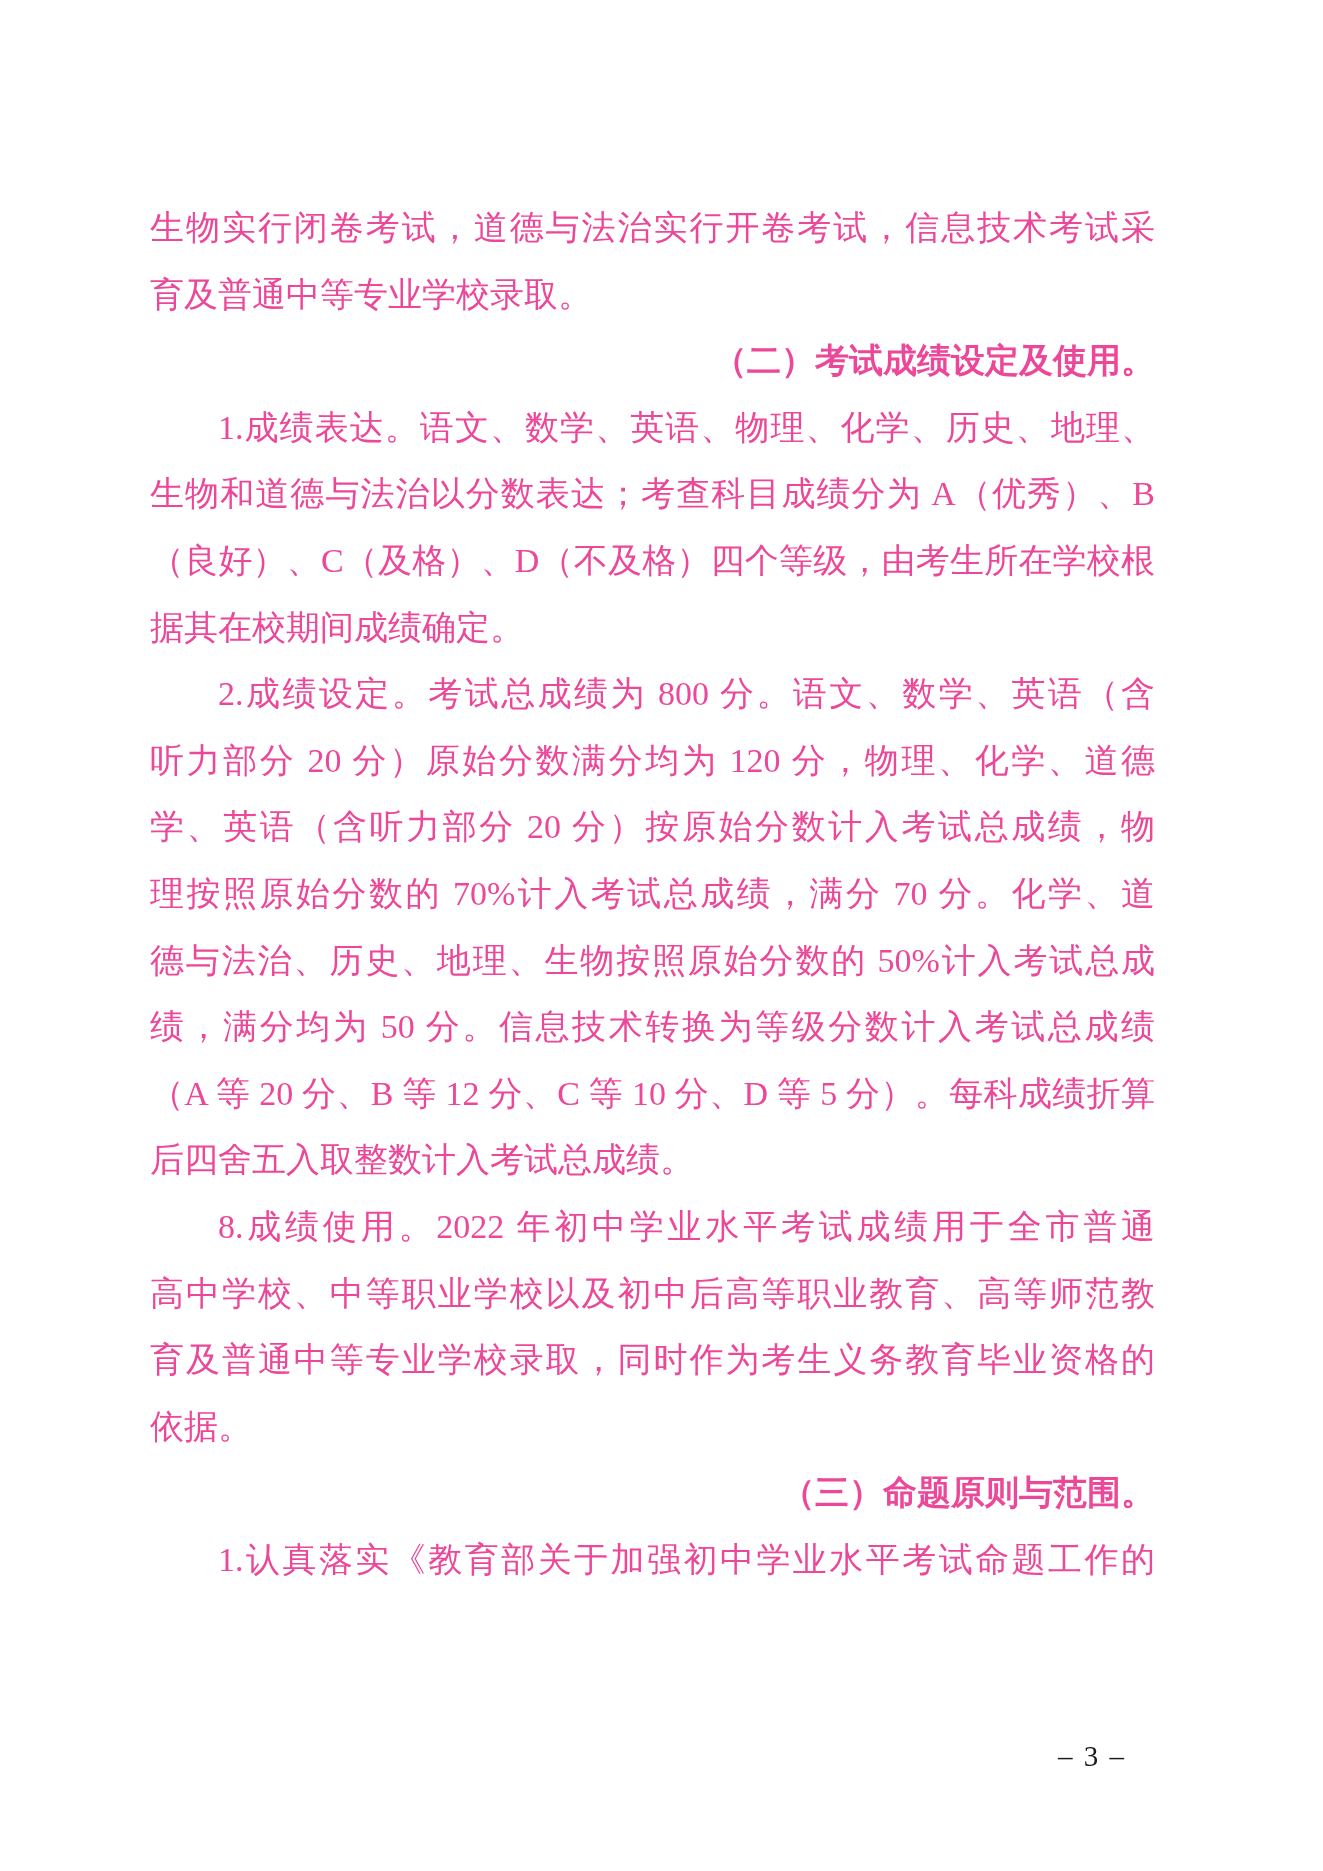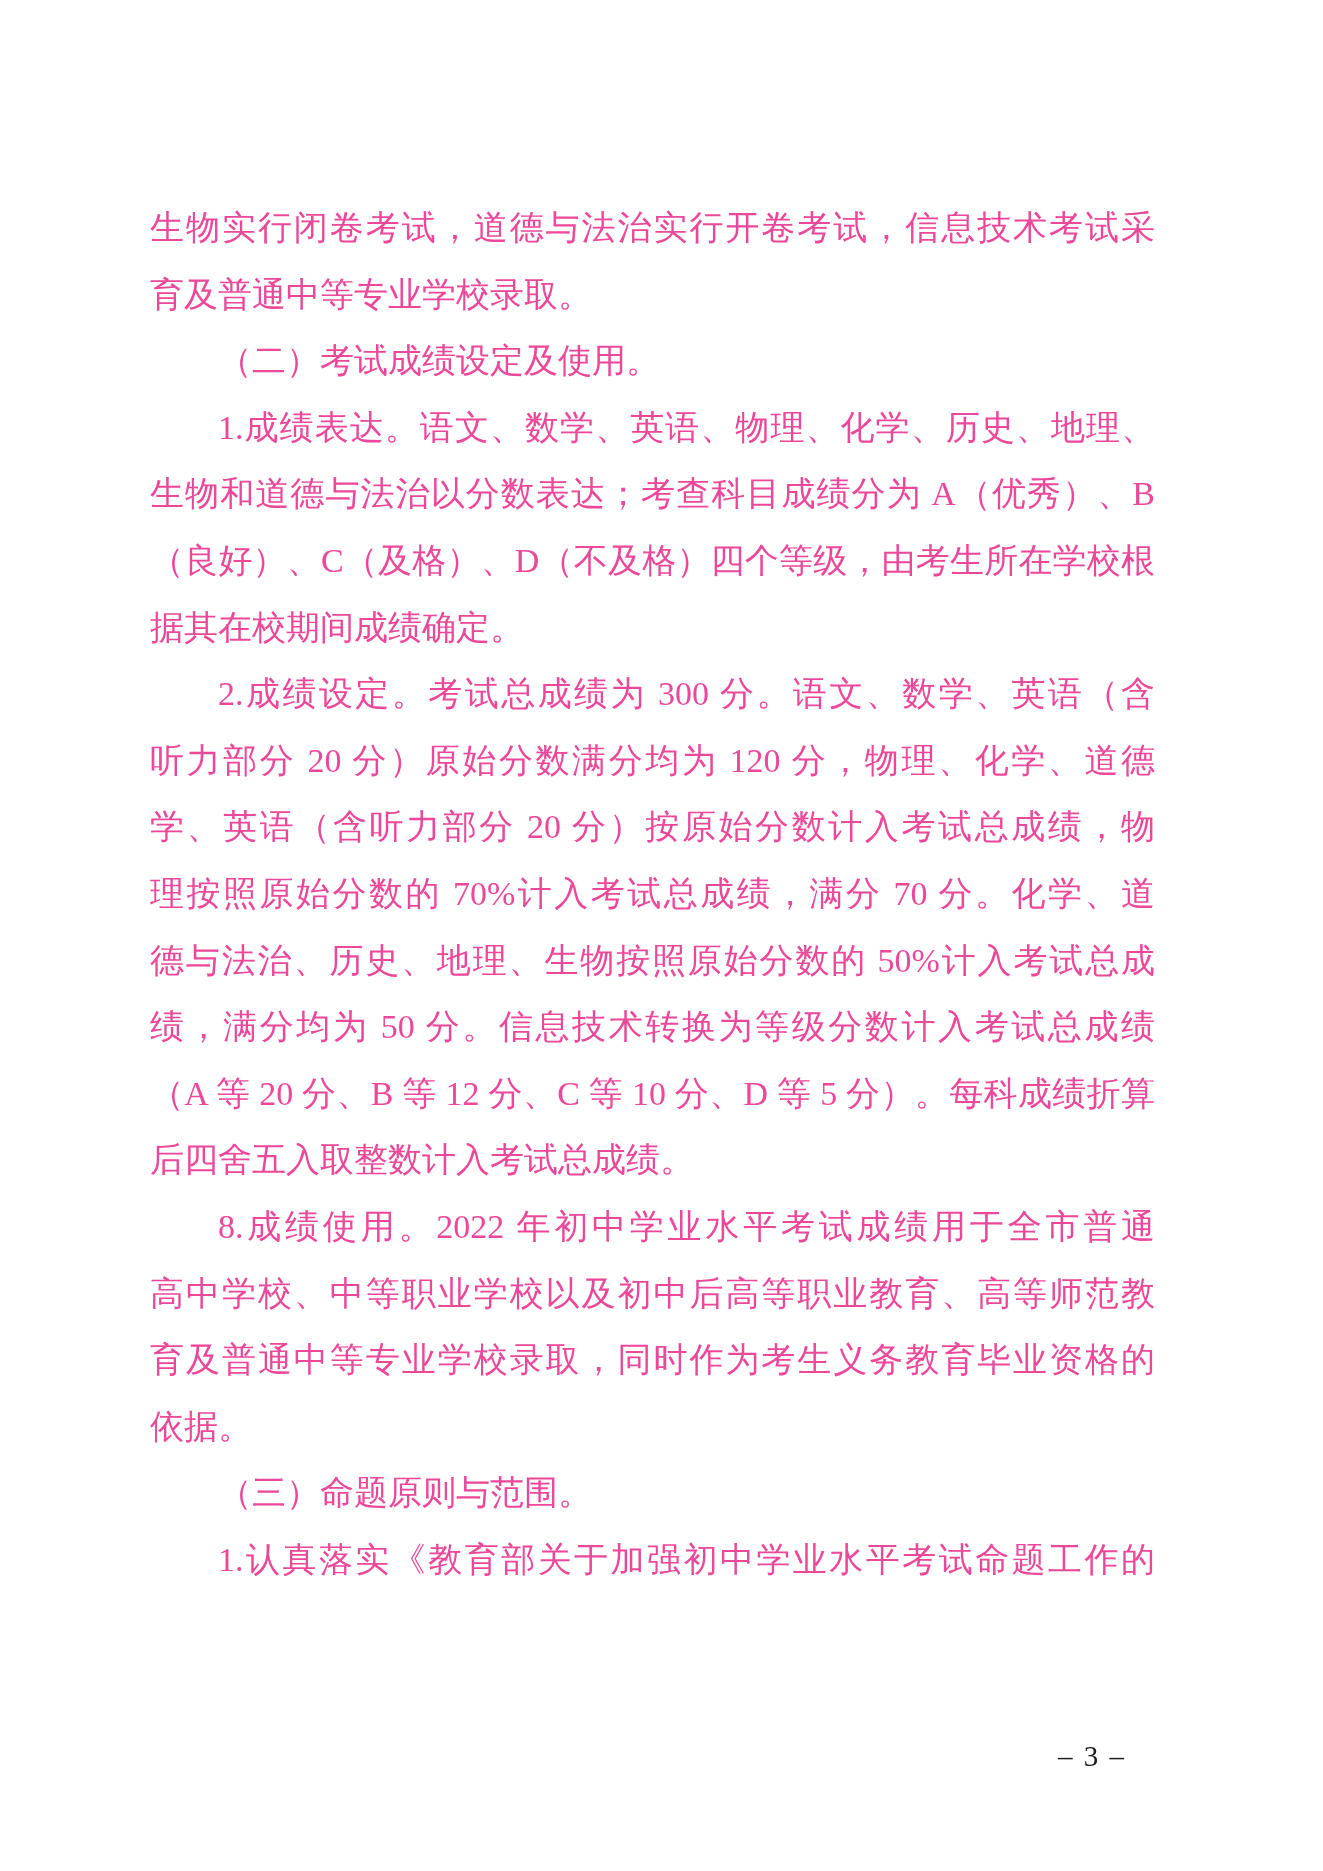--- a/index.html
+++ b/index.html
@@ -29,21 +29,22 @@
     overflow: hidden;
   }
   .line.justify {
     text-align: justify;
     text-align-last: justify;
   }
   .line.indent {
     padding-left: 68px;
   }
   .line.heading {
-    font-weight: normal;
+    font-weight: bold;
+    text-align: right;
   }
   .page-number {
     position: absolute;
     left: 1058px;
     top: 1736px;
     font-size: 29px;
     line-height: 40px;
     color: #1c1c1c;
     letter-spacing: 2px;
   }
@@ -52,21 +53,21 @@
 <body>
 
 <div class="doc-body">
     <div class="line justify">生物实行闭卷考试，道德与法治实行开卷考试，信息技术考试采</div>
     <div class="line">育及普通中等专业学校录取。</div>
     <div class="line indent heading">（二）考试成绩设定及使用。</div>
     <div class="line indent justify">1.成绩表达。语文、数学、英语、物理、化学、历史、地理、</div>
     <div class="line justify">生物和道德与法治以分数表达；考查科目成绩分为 A（优秀）、B</div>
     <div class="line justify">（良好）、C（及格）、D（不及格）四个等级，由考生所在学校根</div>
     <div class="line">据其在校期间成绩确定。</div>
-    <div class="line indent justify">2.成绩设定。考试总成绩为 300 分。语文、数学、英语（含</div>
+    <div class="line indent justify">2.成绩设定。考试总成绩为 800 分。语文、数学、英语（含</div>
     <div class="line justify">听力部分 20 分）原始分数满分均为 120 分，物理、化学、道德</div>
     <div class="line justify">学、英语（含听力部分 20 分）按原始分数计入考试总成绩，物</div>
     <div class="line justify">理按照原始分数的 70%计入考试总成绩，满分 70 分。化学、道</div>
     <div class="line justify">德与法治、历史、地理、生物按照原始分数的 50%计入考试总成</div>
     <div class="line justify">绩，满分均为 50 分。信息技术转换为等级分数计入考试总成绩</div>
     <div class="line justify">（A 等 20 分、B 等 12 分、C 等 10 分、D 等 5 分）。每科成绩折算</div>
     <div class="line">后四舍五入取整数计入考试总成绩。</div>
     <div class="line indent justify">8.成绩使用。2022 年初中学业水平考试成绩用于全市普通</div>
     <div class="line justify">高中学校、中等职业学校以及初中后高等职业教育、高等师范教</div>
     <div class="line justify">育及普通中等专业学校录取，同时作为考生义务教育毕业资格的</div>

